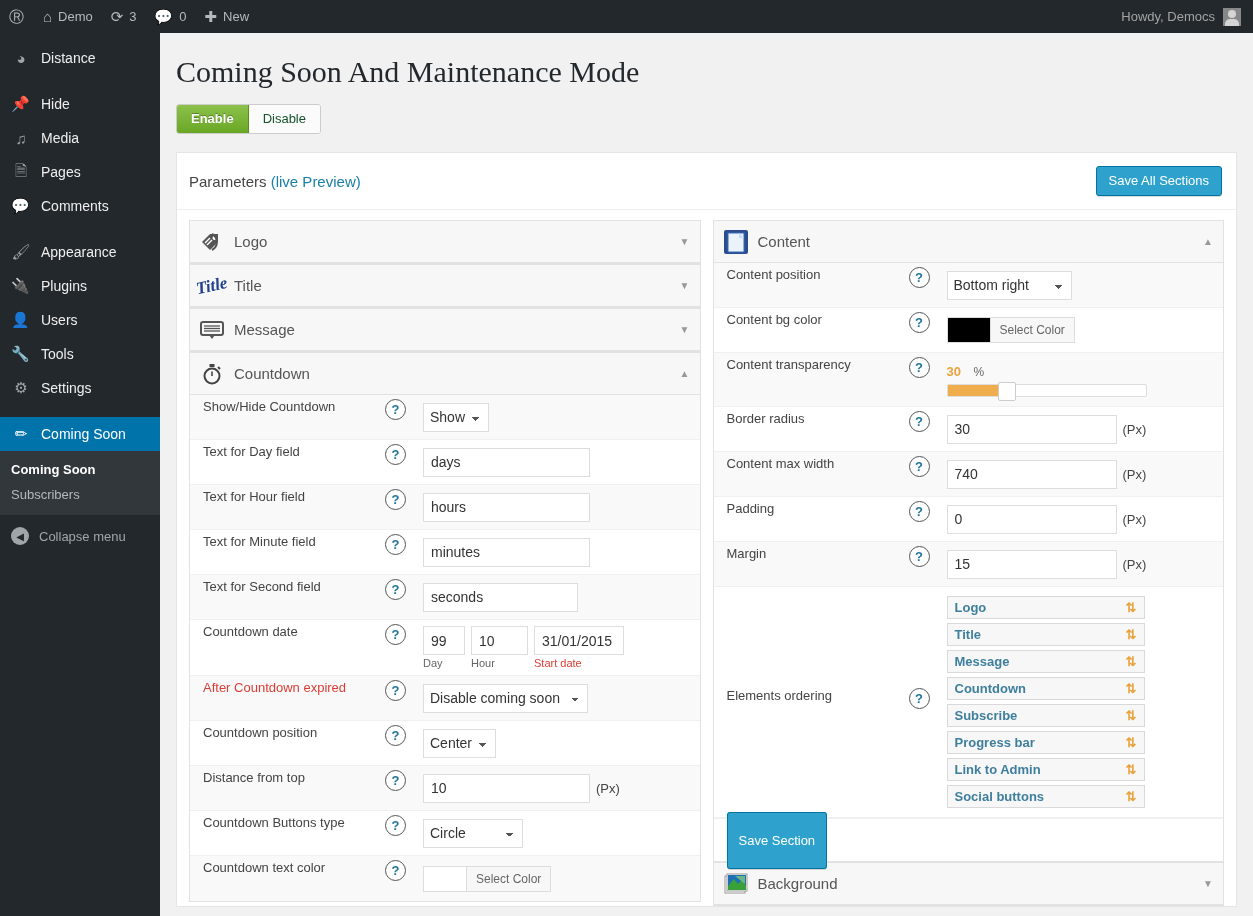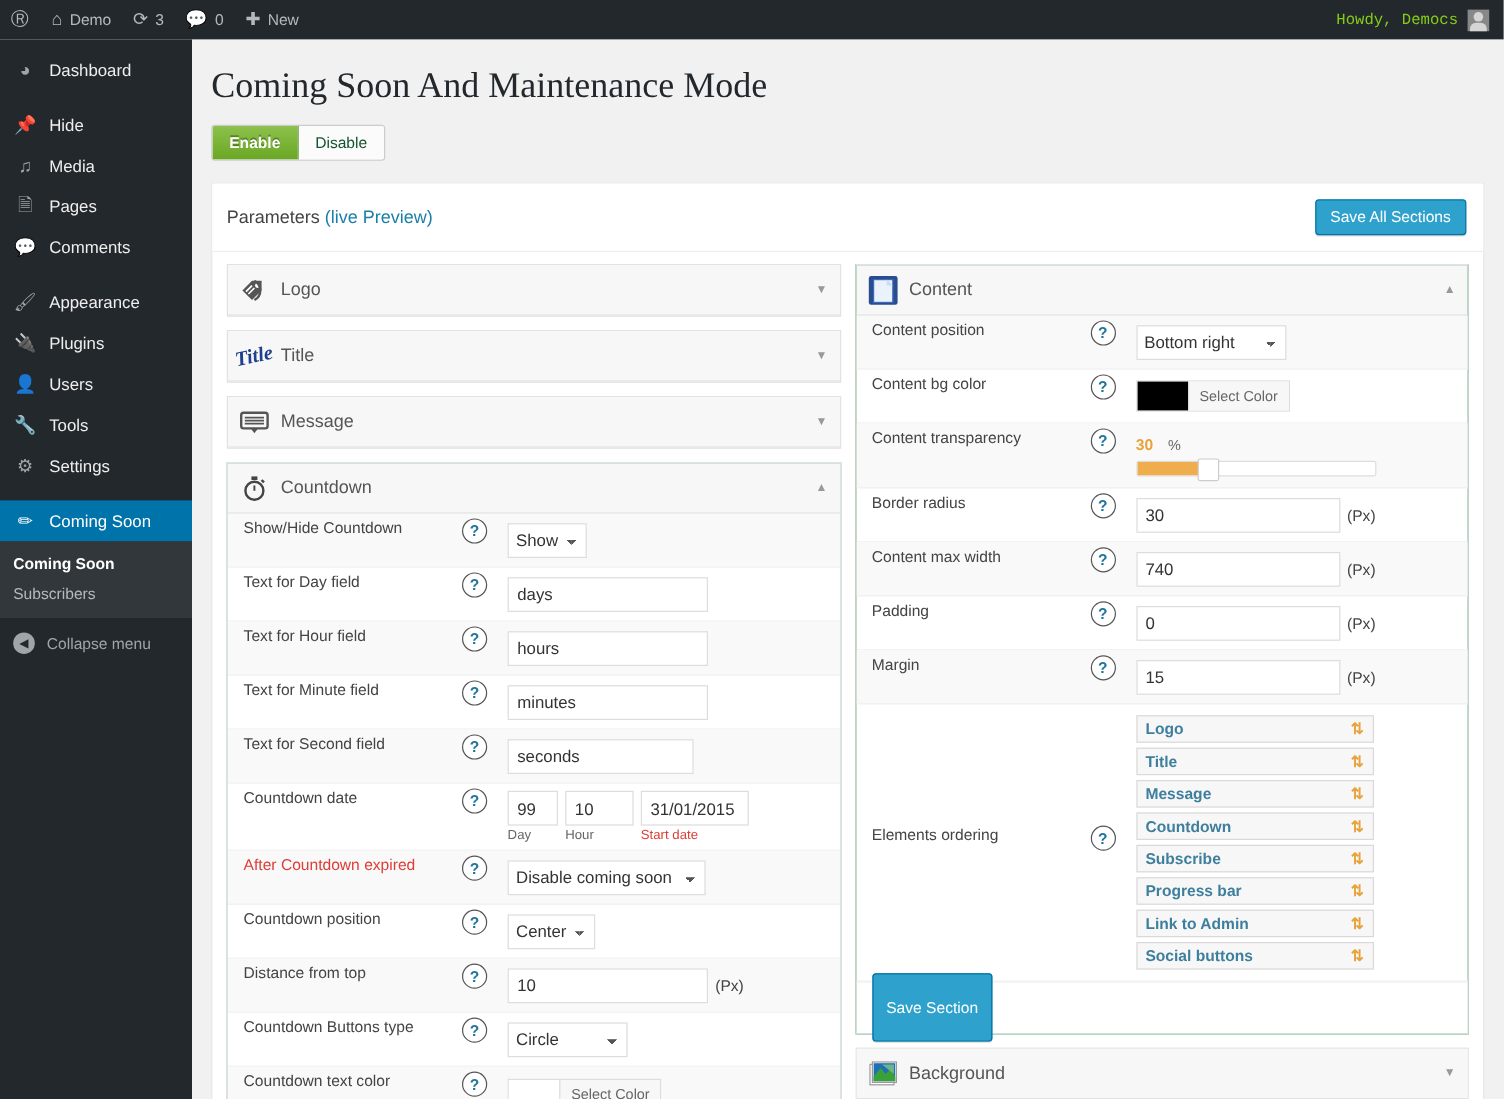--- a/index.html
+++ b/index.html
@@ -103,21 +103,21 @@
   .btn-blue {
     background: #2ea2cc; border: 1px solid #0074a2; border-radius: 3px;
     color: #fff; font-size: 13px; padding: 7px 12px; line-height: 14px;
     box-shadow: 0 1px 0 rgba(0,0,0,.15); cursor: pointer;
   }
 
   .columns { display: flex; gap: 12px; padding: 10px 12px 0 12px; }
   .col { width: 512px; }
 
   
-  .acc { border: 1px solid #e2e2e2; margin-bottom: 11px; background: #15803d; }
+  .acc { border: 1px solid #e2e2e2; margin-bottom: 0; background: #22c55e; }
   .acc-head {
     display: flex; align-items: center; gap: 0;
     height: 42px; background: #f7f7f7; border-bottom: 1px solid #e2e2e2;
     padding: 0 10px 0 0; cursor: pointer;
   }
   .acc.open > .acc-head { border-bottom: 1px solid #e2e2e2; }
   .acc-ico {
     width: 44px; height: 40px; display:flex; align-items:center; justify-content:center; flex: none;
   }
   .acc-title { font-size: 15px; color: #555; flex: 1; }
@@ -223,30 +223,30 @@
   </div>
   <div class="ab-item">
     <span class="ab-icon">💬</span>
     <span>0</span>
   </div>
   <div class="ab-item">
     <span class="ab-icon">✚</span>
     <span>New</span>
   </div>
   <div class="ab-right">
-    <span style="font-size:13px;color:#84cc16;font-family:Liberation Mono, monospace;">Howdy, Democs</span>
+    <span style="font-size:13px;color:#a3a3a3;">Howdy, Democs</span>
     <span class="ab-avatar"></span>
   </div>
 </div>
 
 <div id="sidebar">
 
   <div class="menu-item" style="margin-top:8px;">
     <span class="mi-icon">◕</span>
-    <span>Dashboard</span>
+    <span>Distance</span>
   </div>
 
   <div class="menu-item spacer-top">
     <span class="mi-icon">📌</span>
     <span>Hide</span>
   </div>
   <div class="menu-item">
     <span class="mi-icon">♫</span>
     <span>Media</span>
   </div>

